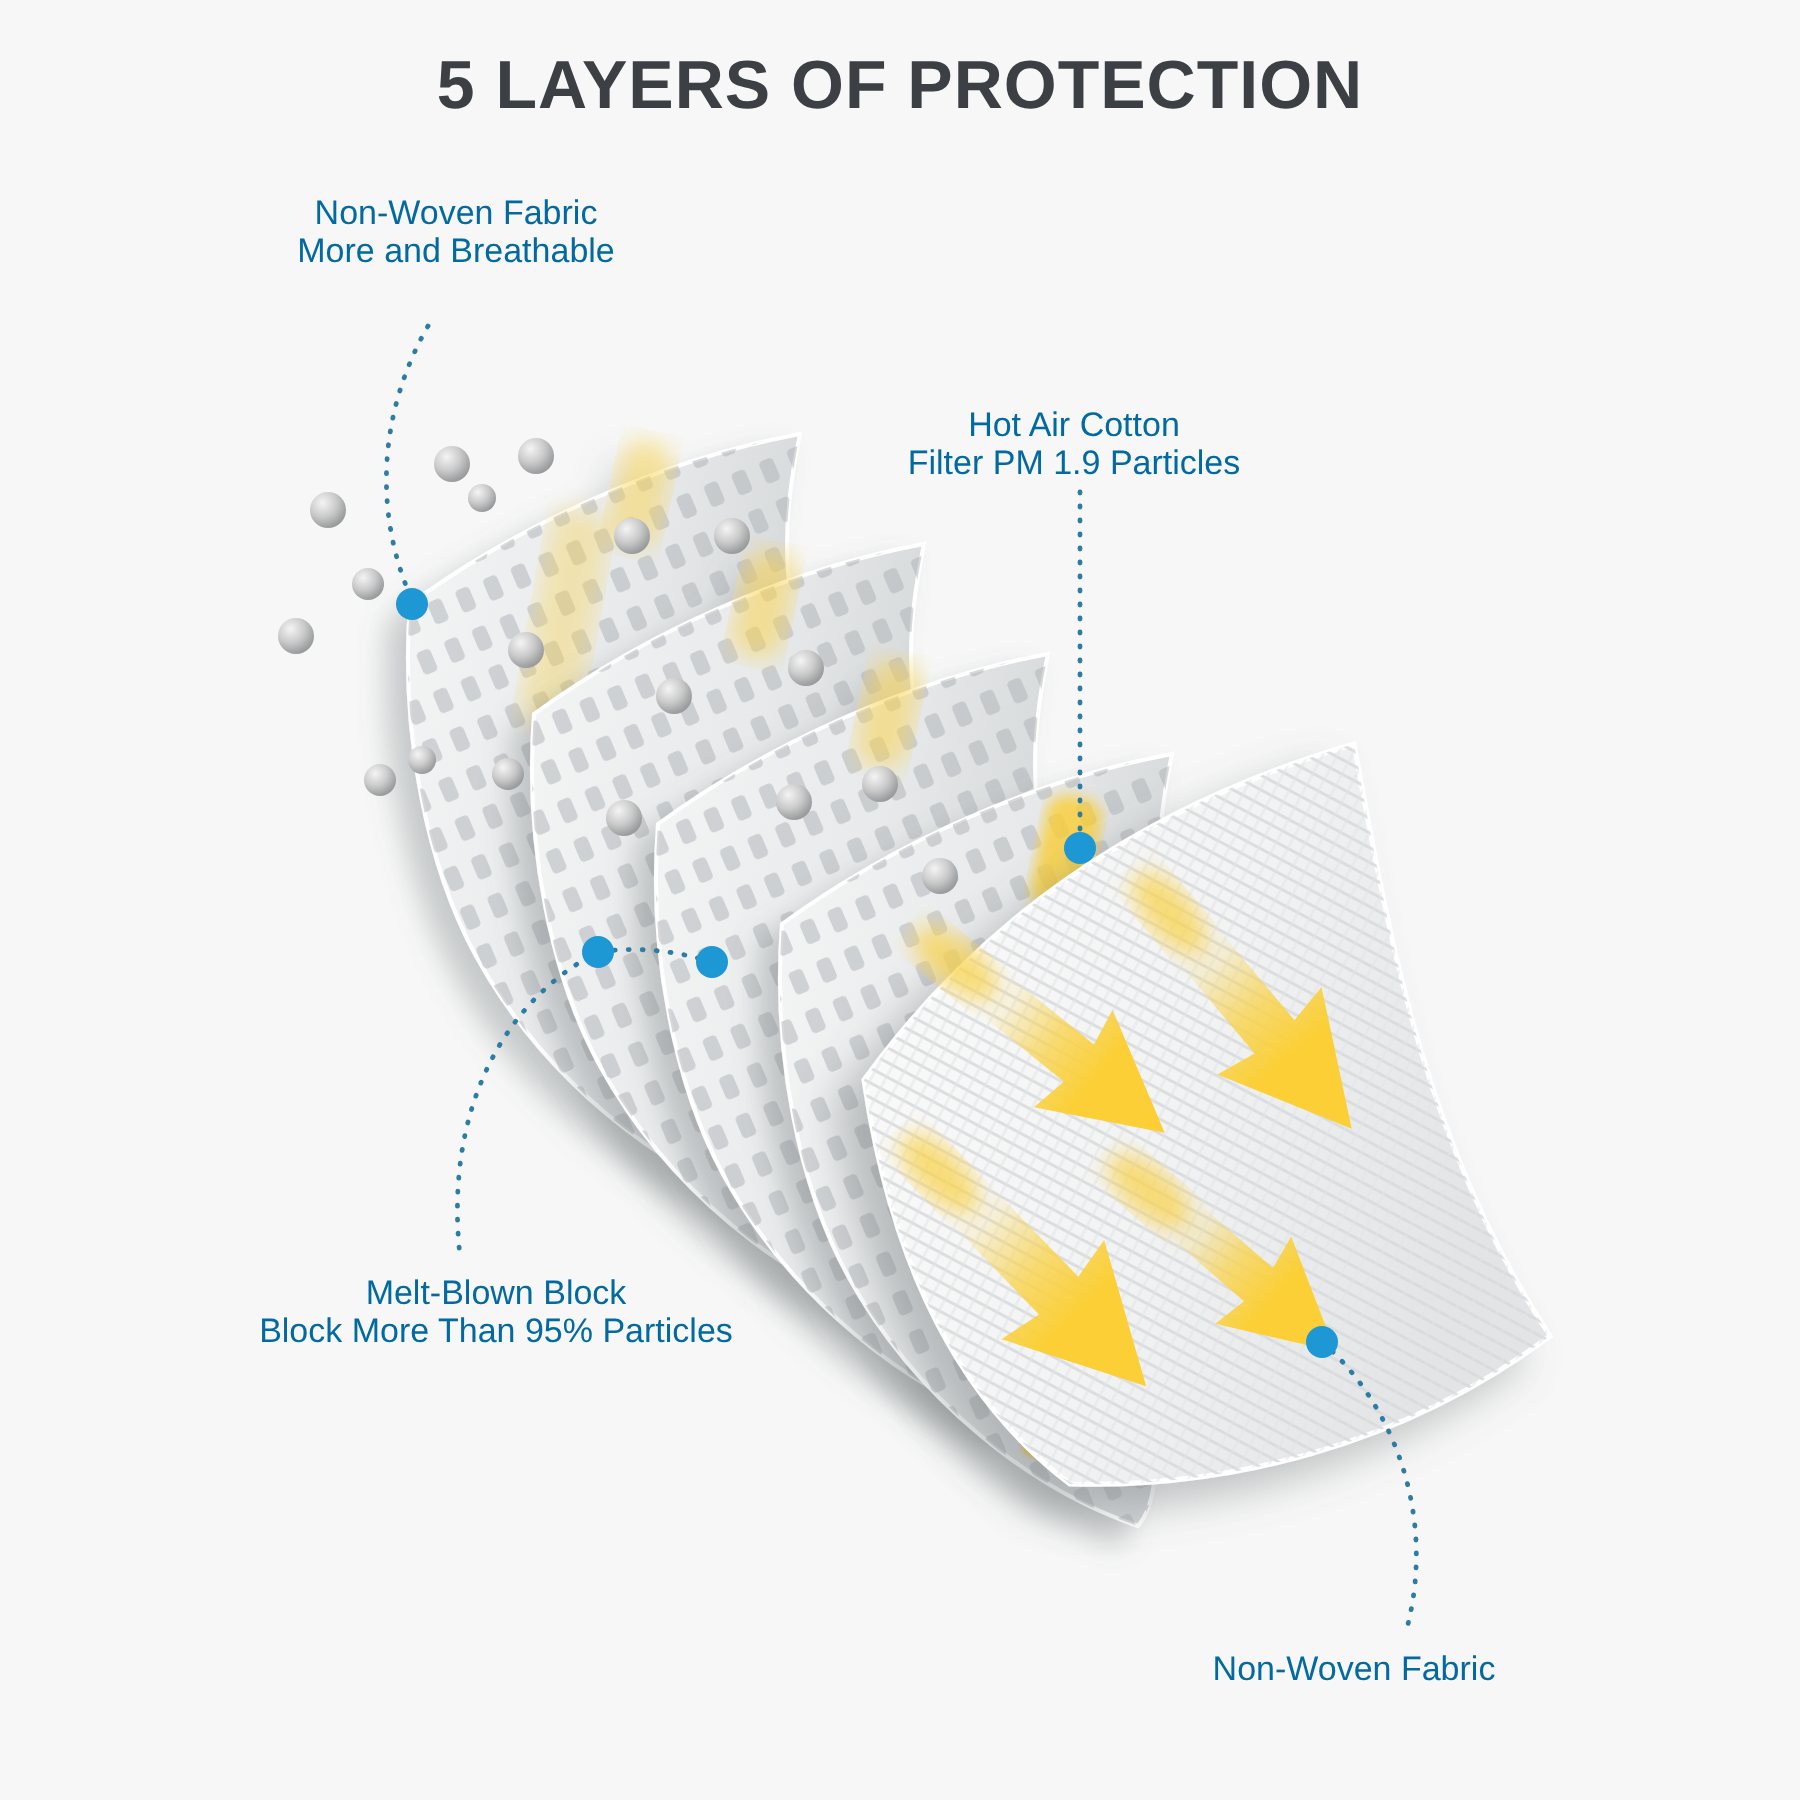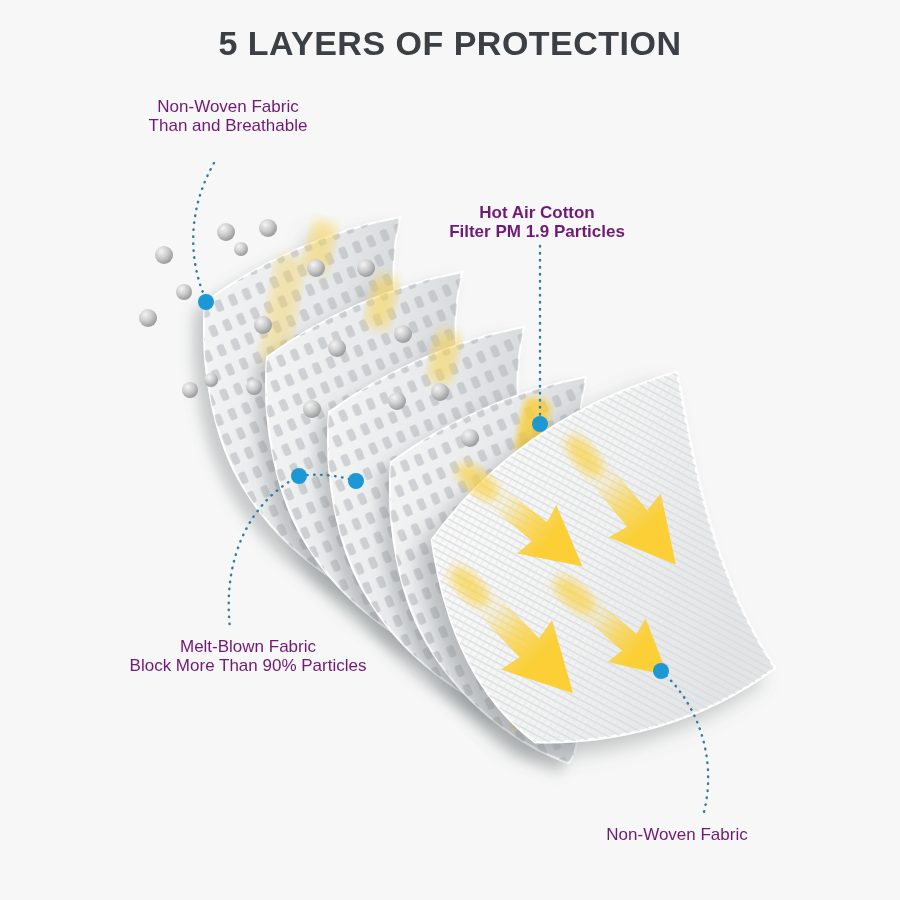--- a/index.html
+++ b/index.html
@@ -10,25 +10,25 @@
   }
   .stage svg{position:absolute;left:0;top:0;}
   .title{
     position:absolute;left:0;right:0;top:24px;
     text-align:center;
     font-size:34px;font-weight:bold;letter-spacing:.5px;
     color:#3c4045;
   }
   .callout{
     position:absolute;text-align:center;
-    font-size:17px;line-height:19px;color:#701a75;
+    font-size:17px;line-height:19px;color:#0369a1;
   }
   .callout div{white-space:nowrap;}
   #co-top-left   {left:98px;  top:97px;  width:260px;}
-  #co-hot-air    {left:407px; top:203px; width:260px;font-weight:bold;}
+  #co-hot-air    {left:407px; top:203px; width:260px;}
   #co-melt-blown {left:103px; top:637px; width:290px;}
   #co-bot-right  {left:547px; top:825px; width:260px;}
 </style>
 </head>
 <body>
 
 <div class="stage">
 
   <svg width="900" height="900" viewBox="0 0 900 900">
     <defs>
@@ -198,30 +198,30 @@
       <circle cx="299" cy="476" r="8" fill="#1e97d5"></circle>
       <circle cx="356" cy="481" r="8" fill="#1e97d5"></circle>
       <circle cx="661" cy="671" r="8" fill="#1e97d5"></circle>
     </g>
   </svg>
 
   <div class="title">5 LAYERS OF PROTECTION</div>
 
   <div class="callout" id="co-top-left">
     <div>Non-Woven Fabric</div>
-    <div>Than and Breathable</div>
+    <div>More and Breathable</div>
   </div>
 
   <div class="callout" id="co-hot-air">
     <div>Hot Air Cotton</div>
     <div>Filter PM 1.9 Particles</div>
   </div>
 
   <div class="callout" id="co-melt-blown">
-    <div>Melt-Blown Fabric</div>
-    <div>Block More Than 90% Particles</div>
+    <div>Melt-Blown Block</div>
+    <div>Block More Than 95% Particles</div>
   </div>
 
   <div class="callout" id="co-bot-right">
     <div>Non-Woven Fabric</div>
   </div>
 
 </div>
 
 </body></html>

